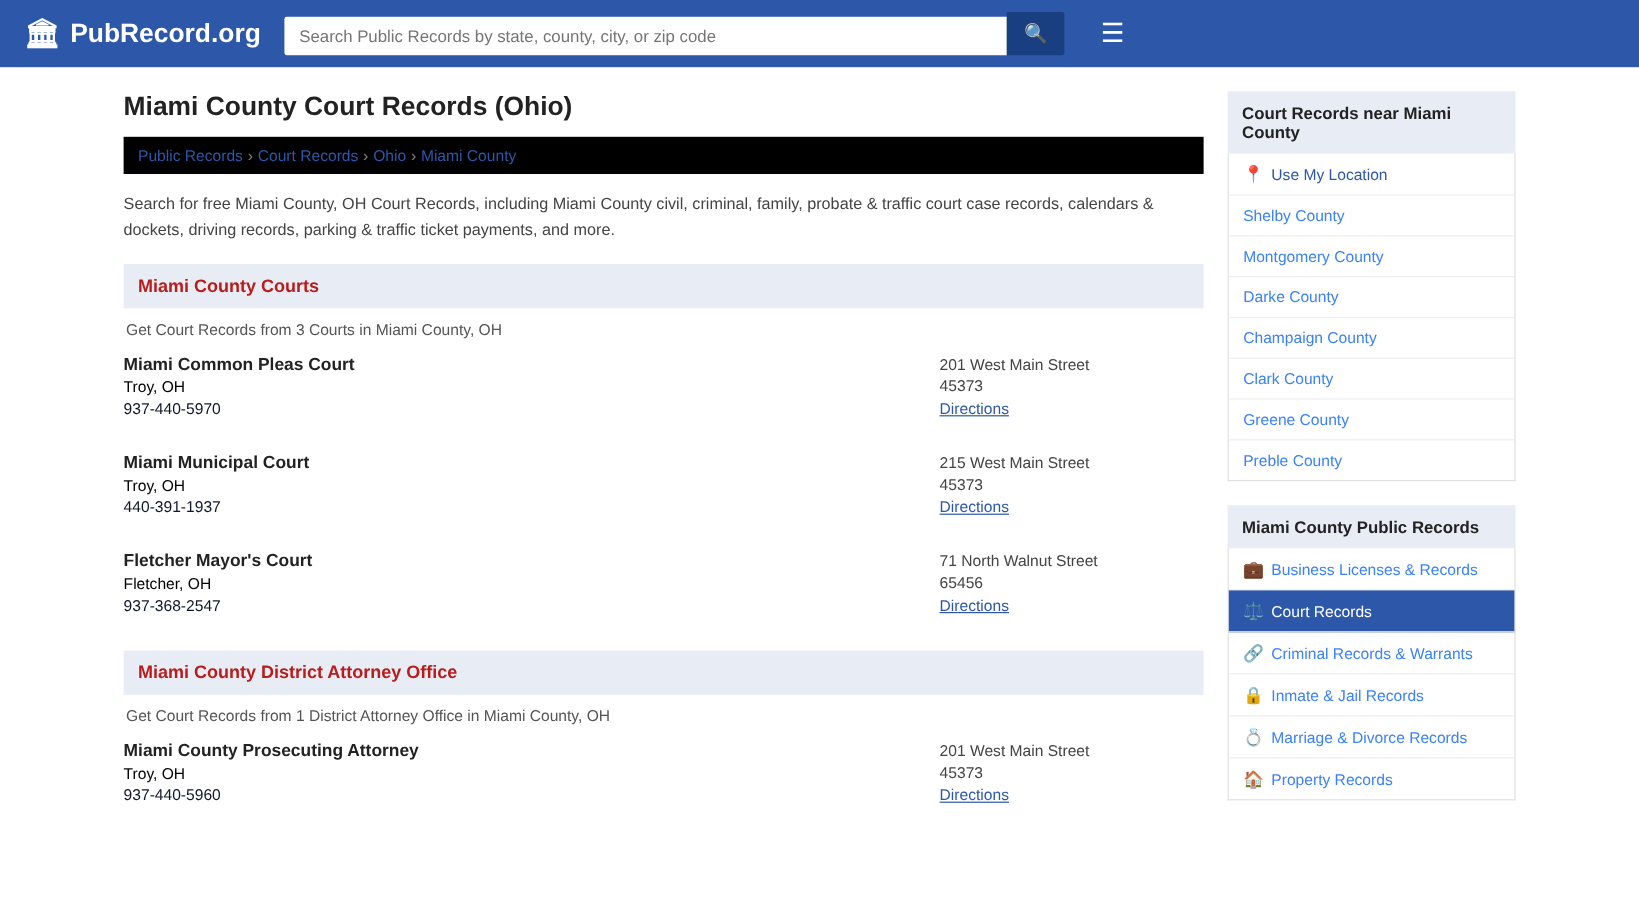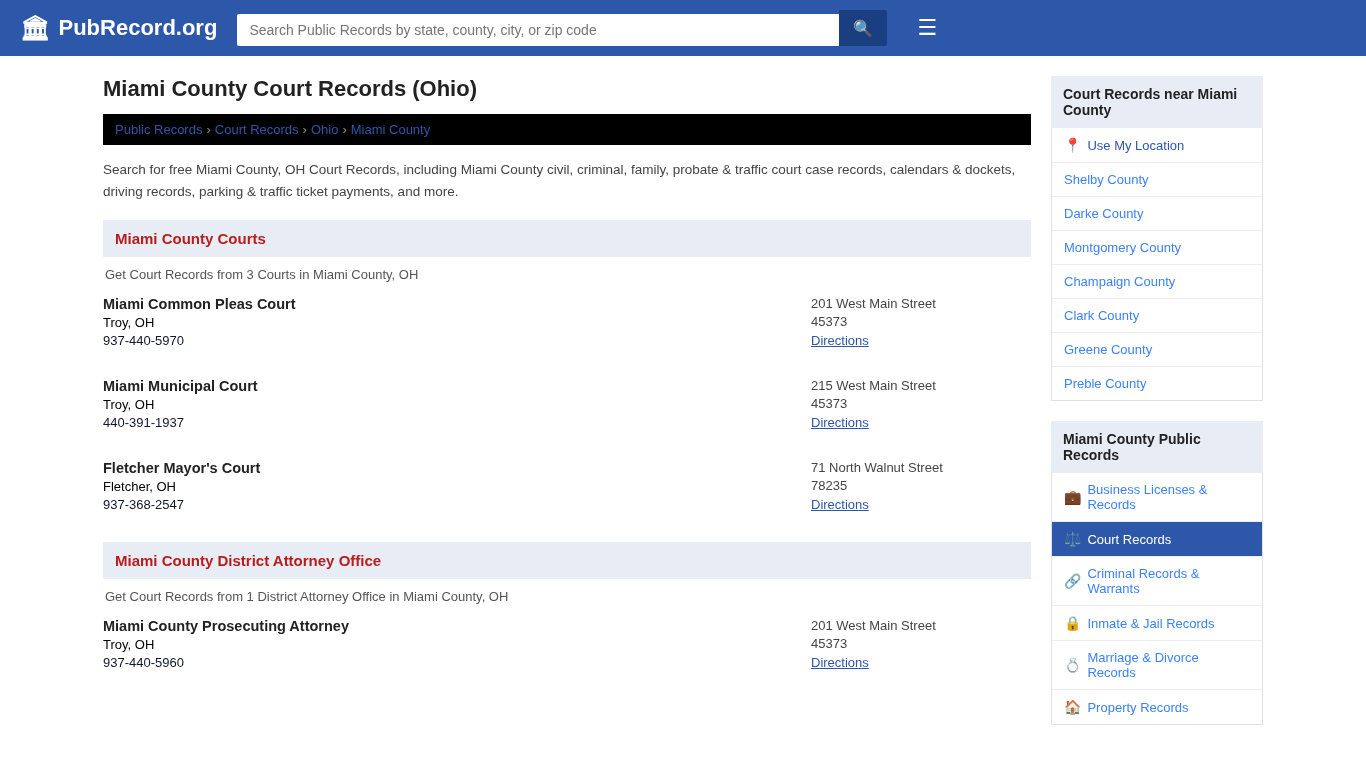--- a/index.html
+++ b/index.html
@@ -158,21 +158,21 @@
     }
     .directions-link {
       color: #2d57a8;
       text-decoration: underline;
       cursor: pointer;
       font-size: 13px;
     }
 
     
     .sidebar {
-      width: 212px;
+      width: 240px;
       flex-shrink: 0;
     }
 
     .sidebar-section-header {
       background: #e8edf5;
       padding: 10px 12px;
       font-size: 14px;
       font-weight: bold;
       color: #222;
       margin-bottom: 0;
@@ -273,21 +273,21 @@
     </div>
 
     <div class="court-entry">
       <div class="court-left">
         <div class="court-name">Fletcher Mayor's Court</div>
         <div class="court-city">Fletcher, OH</div>
         <div class="court-phone">937-368-2547</div>
       </div>
       <div class="court-right">
         <div class="court-address">71 North Walnut Street</div>
-        <div class="court-zip">78235</div>
+        <div class="court-zip">65456</div>
         <a class="directions-link">Directions</a>
       </div>
     </div>
 
     <div class="section-header">Miami County District Attorney Office</div>
     <p class="section-subtext">Get Court Records from 1 District Attorney Office in Miami County, OH</p>
 
     <div class="court-entry">
       <div class="court-left">
         <div class="court-name">Miami County Prosecuting Attorney</div>
@@ -308,24 +308,24 @@
     <div class="sidebar-section-header">Court Records near Miami County</div>
     <ul class="sidebar-list">
       <li class="use-location">
         <span class="sidebar-icon">📍</span>
         <span>Use My Location</span>
       </li>
       <li>
         <span>Shelby County</span>
       </li>
       <li>
+        <span>Montgomery County</span>
+      </li>
+      <li>
         <span>Darke County</span>
-      </li>
-      <li>
-        <span>Montgomery County</span>
       </li>
       <li>
         <span>Champaign County</span>
       </li>
       <li>
         <span>Clark County</span>
       </li>
       <li>
         <span>Greene County</span>
       </li>

